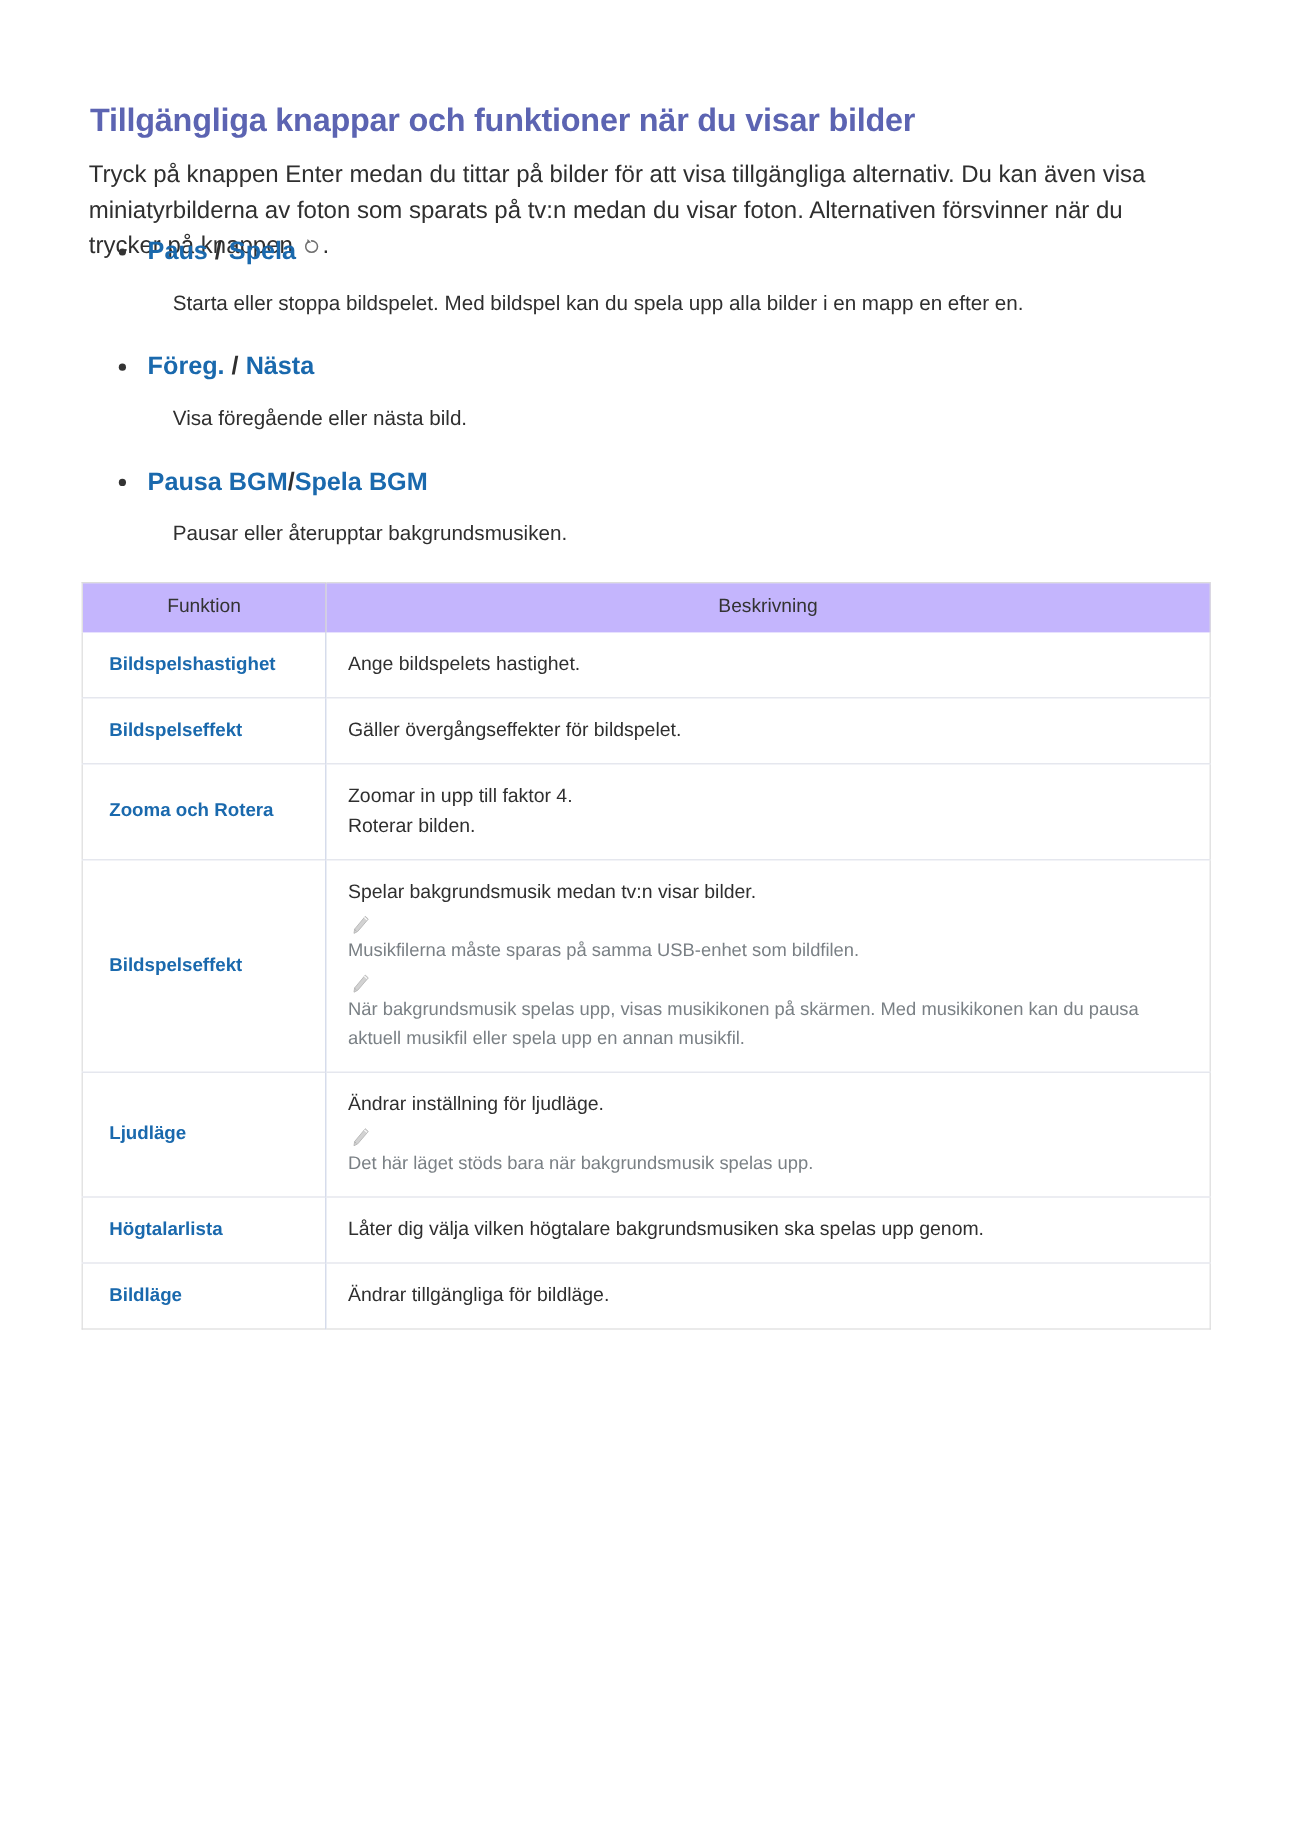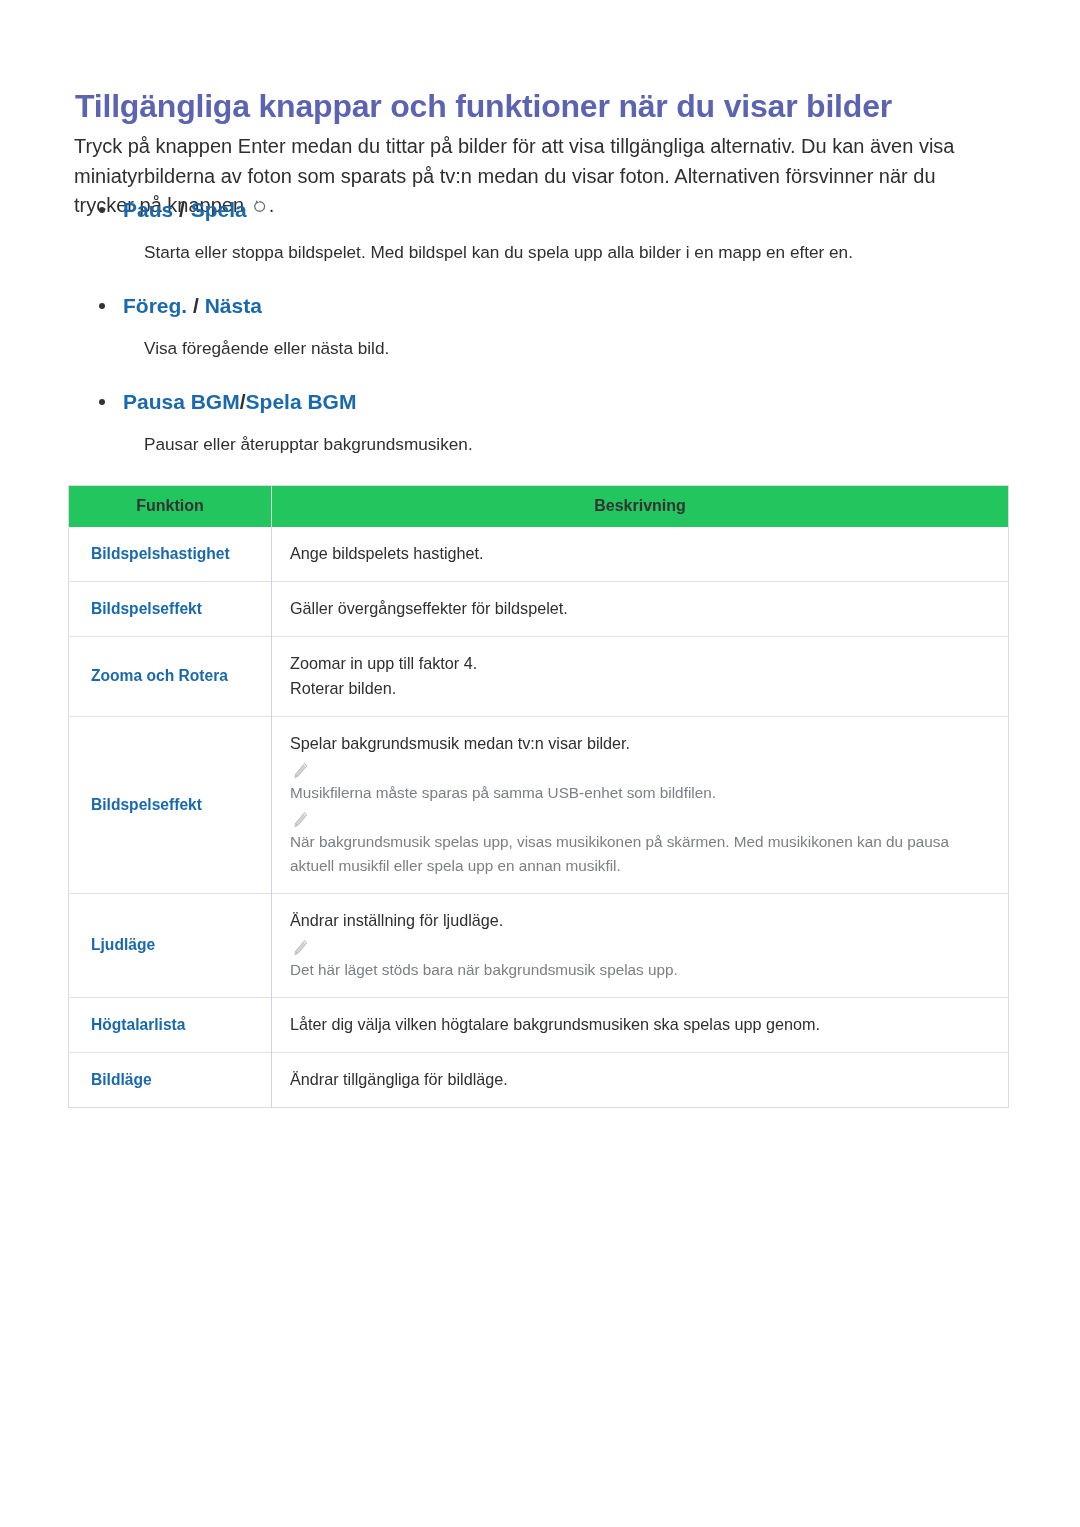--- a/index.html
+++ b/index.html
@@ -25,21 +25,21 @@
     height: 1527px;
     padding: 0;
   }
 
   
   .page-title {
     position: absolute;
     left: 75px;
     top: 66px;
     width: 900px;
-    font-size: 32px;
+    font-size: 27px;
     font-weight: bold;
     color: #5c64b2;
     letter-spacing: -0.2px;
     line-height: 1.2;
   }
 
   
   .intro {
     position: absolute;
     left: 74px;
@@ -102,23 +102,23 @@
     top: 485px;
     width: 940px;
     border-collapse: collapse;
     border: 1px solid #dcdcdc;
     table-layout: fixed;
   }
   .opt-table col.c1 { width: 203px; }
   .opt-table col.c2 { width: 737px; }
 
   .opt-table thead th {
-    background: #22c55e;
+    background: #c4b5fd;
     font-size: 16px;
-    font-weight: bold;
+    font-weight: normal;
     color: #333333;
     text-align: center;
     padding: 11px 17px 12px;
     border: none;
     vertical-align: middle;
   }
   .opt-table thead th.th-func {
     border-right: 1px solid #d4d4d4;
   }
 

